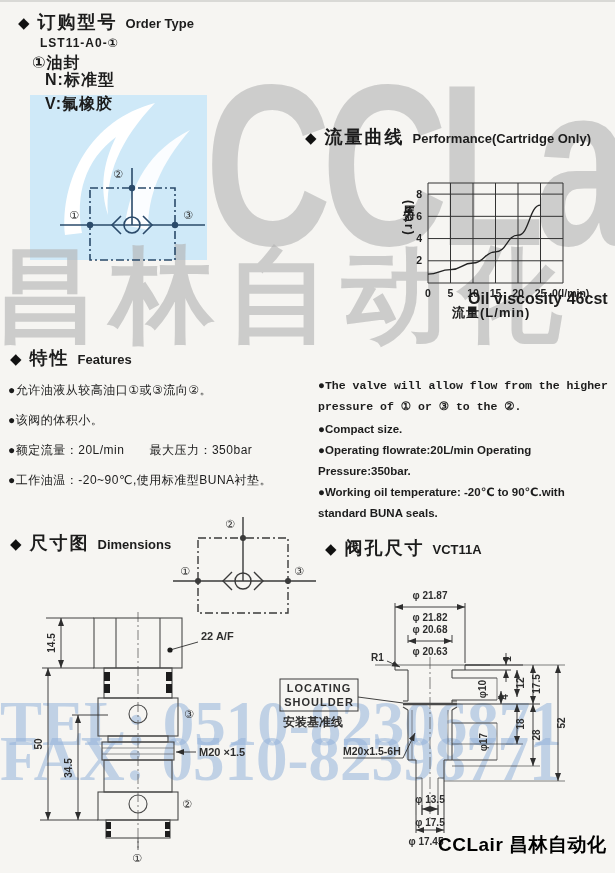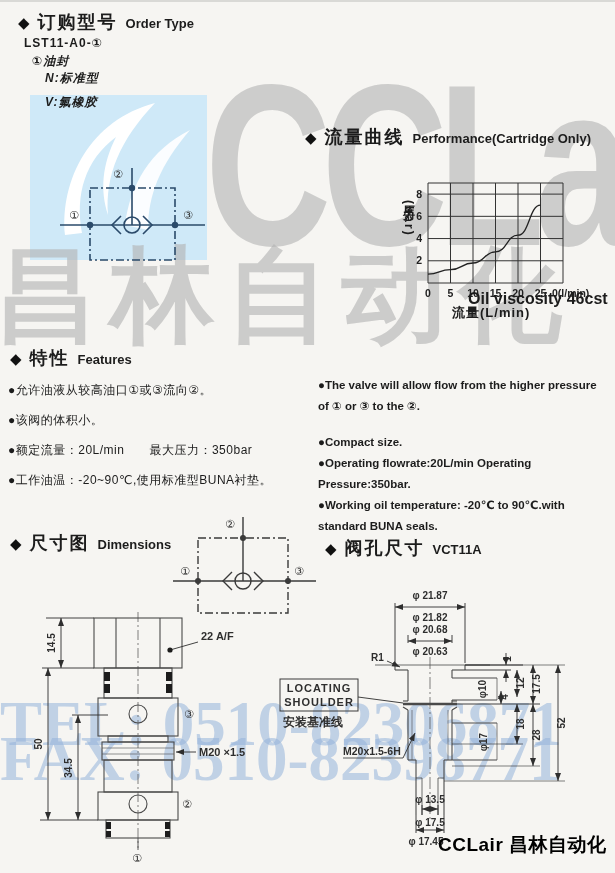--- a/index.html
+++ b/index.html
@@ -32,25 +32,25 @@
 
   .z2 { z-index:2; }
 
   
   .sec-head { display:flex; align-items:baseline; gap:8px; white-space:nowrap; }
   .sec-head .dia { font-size:15px; color:#111; }
   .sec-head .cn { font-size:18px; font-weight:bold; letter-spacing:2px; }
   .sec-head .en { font-size:13px; font-weight:bold; }
 
   .order-model { font-size:12px; font-weight:bold; letter-spacing:1px; }
-  .order-line  { font-size:12px; font-weight:bold; letter-spacing:1px;font-style:italic; }
+  .order-line  { font-size:16px; font-weight:bold; letter-spacing:1px; }
 
   .feat-cn { font-size:12px; font-weight:normal; line-height:30px; letter-spacing:0.5px; }
   .feat-en { font-size:11.5px; font-weight:bold; line-height:21px; }
-  .feat-en-first { margin-bottom:15px; }
+  .feat-en-first { margin-bottom:2px;font-family:Liberation Mono, monospace; }
 
   .ylab {
     writing-mode:vertical-rl; text-orientation:mixed;
     font-size:12px; font-weight:bold; letter-spacing:2px;
   }
   .chart-sub  { font-size:16px; font-weight:bold; }
   .chart-xlab { font-size:13px; font-weight:bold; letter-spacing:1px; }
 
   .footer-brand { font-size:19px; font-weight:bold; color:#000; letter-spacing:0.5px; z-index:3; }
 
@@ -86,21 +86,21 @@
   <div class="abs wm-logo">CCLair</div>
   <div class="abs wm-cn">昌林自动化</div>
   <div class="abs wm-tel">TEL: 0510-82306871</div>
   <div class="abs wm-fax">FAX: 0510-82398771</div>
 
   <div class="abs z2 sec-head" style="left:18px; top:10px;">
     <span class="dia">◆</span>
     <span class="cn">订购型号</span>
     <span class="en">Order Type</span>
   </div>
-  <div class="abs z2 order-model" style="left:24px; top:36px;">LST11-A0-①</div>
+  <div class="abs z2 order-model" style="left:40px; top:36px;">LST11-A0-①</div>
   <div class="abs z2 order-line" style="left:32px; top:53px;">①油封</div>
   <div class="abs z2 order-line" style="left:45px; top:70px;text-align:center;">N:标准型</div>
   <div class="abs z2 order-line" style="left:45px; top:94px;">V:氟橡胶</div>
 
   <svg class="abs z2" style="left:55px; top:160px;" width="160" height="112" viewBox="0 0 160 112">
     <g stroke="#2a4a6a" stroke-width="1.6" fill="none">
       <rect x="35" y="28" width="85" height="72" stroke-dasharray="8 3 2 3"></rect>
       <line x1="5" y1="65" x2="150" y2="65"></line>
       <line x1="77" y1="8" x2="77" y2="65"></line>
       <circle cx="77" cy="65" r="8"></circle>

